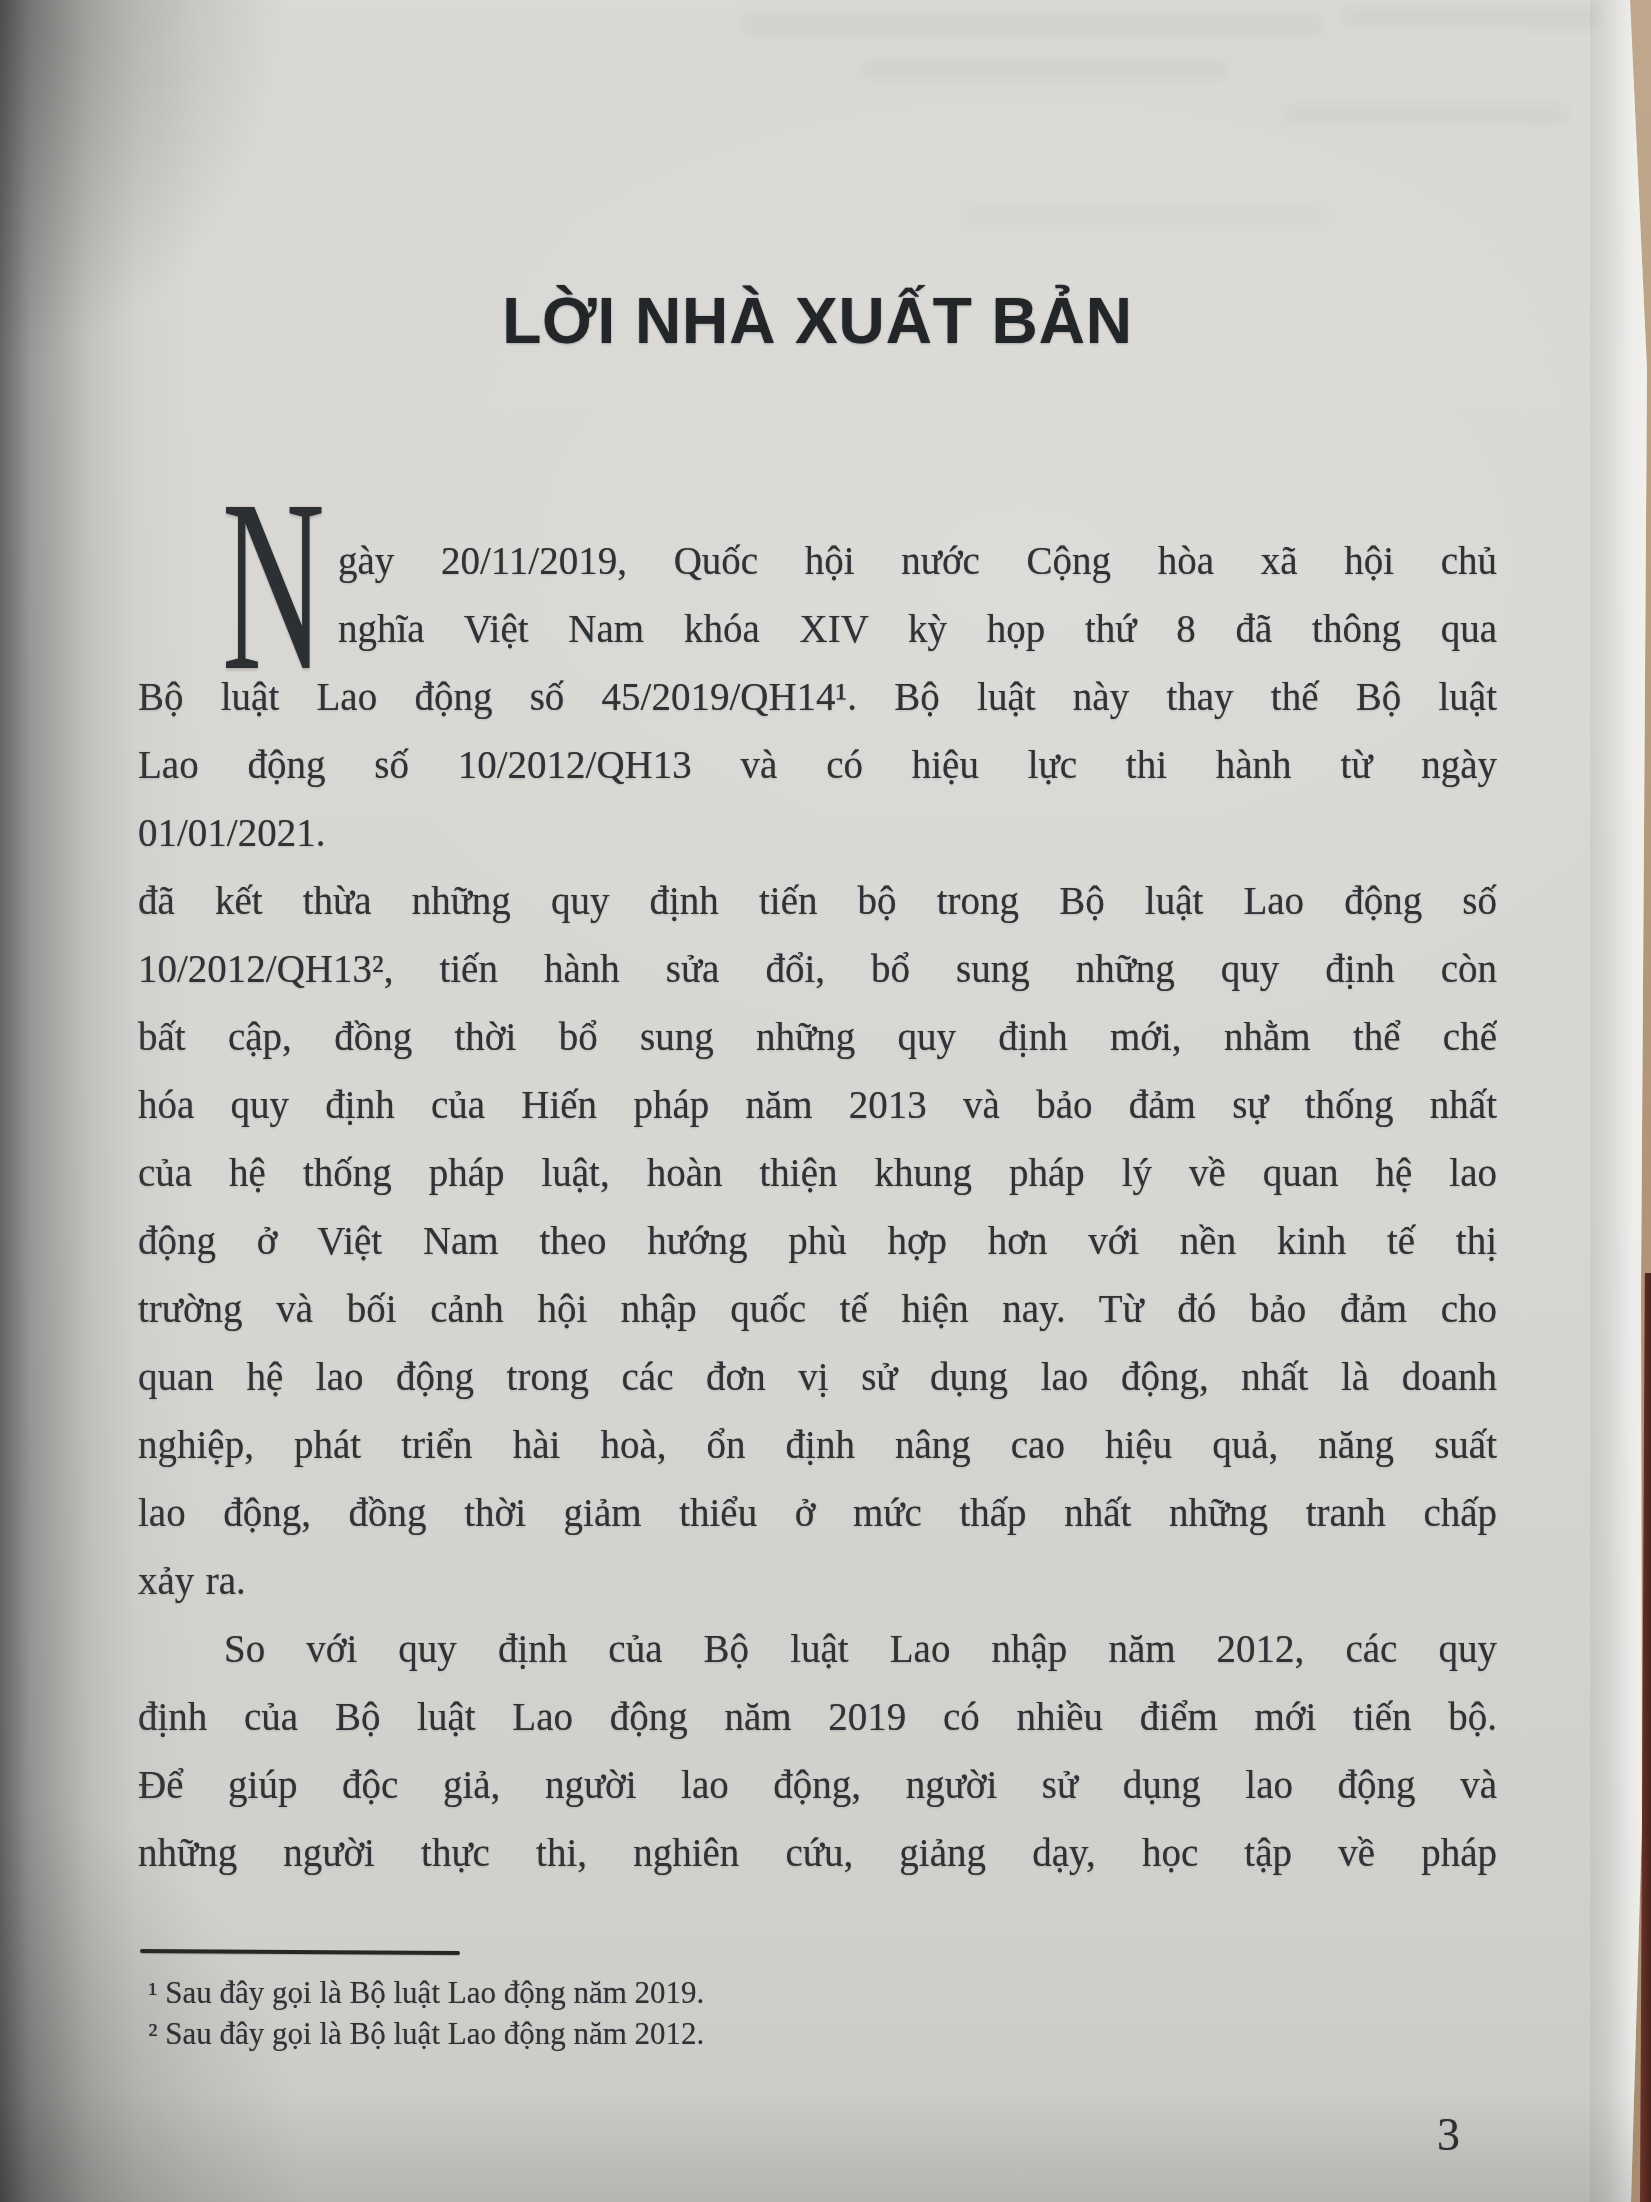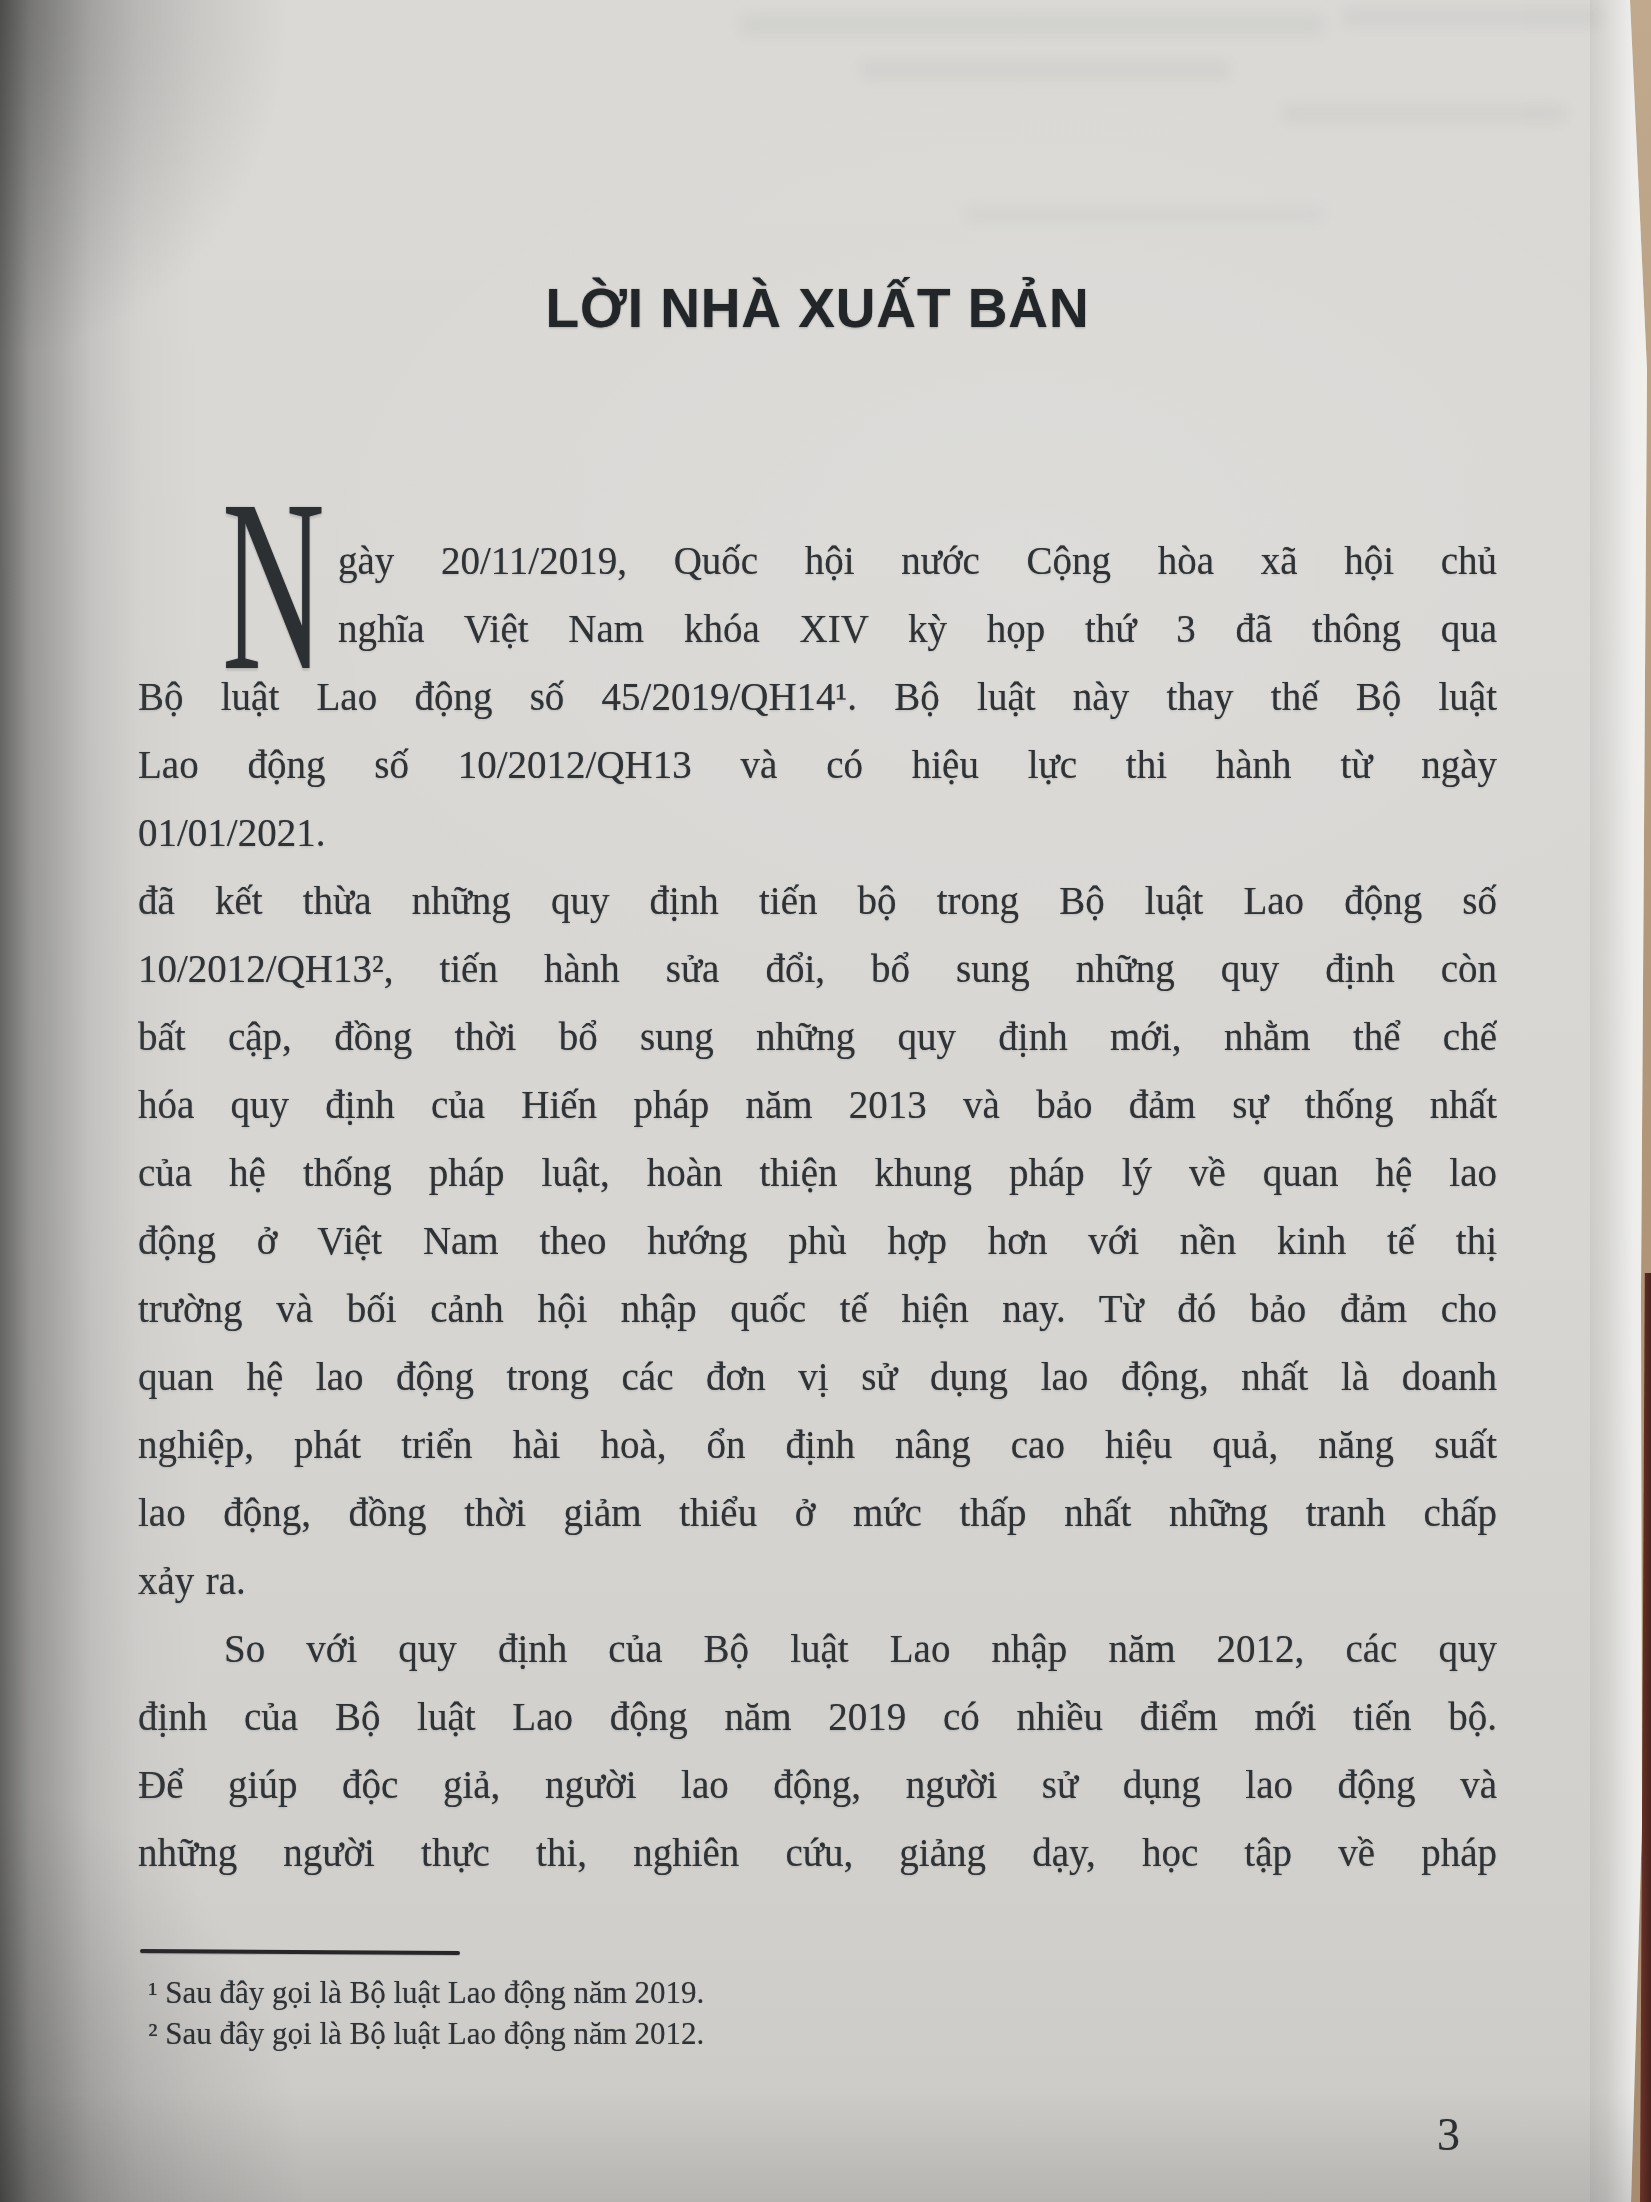--- a/index.html
+++ b/index.html
@@ -42,24 +42,24 @@
   .ghost{position:absolute;background:#4c5257;opacity:0.055;filter:blur(6.9px);border-radius:6.9px;}
   .g1{left:740px;top:13.8px;width:585px;height:22.4px;}
   .g2{left:1342px;top:6.9px;width:258px;height:20.6px;}
   .g3{left:860px;top:60px;width:370px;height:19px;}
   .g4{left:1282px;top:105px;width:284px;height:17px;}
   .g5{left:964px;top:206px;width:361px;height:17px;opacity:0.04;}
 
   .content{position:absolute;left:138px;top:0;width:1359px;height:2203px;}
 
   .title{
-    position:absolute;top:276px;left:0;width:100%;
+    position:absolute;top:284px;left:0;width:100%;
     text-align:center;
     font-family:"Liberation Sans","DejaVu Sans",sans-serif;
-    font-weight:700;font-size:55px;letter-spacing:0.9px;
+    font-weight:700;font-size:64px;letter-spacing:0.9px;
     color:#232629;
     text-shadow:0 0 1.3px rgba(35,38,41,0.55),0 1.7px 1.7px rgba(0,0,0,0.08);
   }
 
   .text-block{position:absolute;top:527px;left:0;width:100%;}
   .line{
     height:68px;line-height:68px;font-size:39px;
     color:#2f3336;overflow:hidden;
     text-shadow:0 0 0.9px rgba(47,51,54,0.55),0 1.7px 1.7px rgba(0,0,0,0.06);
     word-spacing:1.7px;
@@ -113,21 +113,21 @@
     <div class="content">
 
       <div class="title">LỜI NHÀ XUẤT BẢN</div>
 
       <div class="drop-cap">N</div>
 
       <div class="text-block">
 
         <div>
           <div class="line jline dc-offset">gày 20/11/2019, Quốc hội nước Cộng hòa xã hội chủ</div>
-          <div class="line jline dc-offset">nghĩa Việt Nam khóa XIV kỳ họp thứ 3 đã thông qua</div>
+          <div class="line jline dc-offset">nghĩa Việt Nam khóa XIV kỳ họp thứ 8 đã thông qua</div>
           <div class="line jline">Bộ luật Lao động số 45/2019/QH14¹. Bộ luật này thay thế Bộ luật</div>
           <div class="line jline">Lao động số 10/2012/QH13 và có hiệu lực thi hành từ ngày</div>
           <div class="line lline">01/01/2021.</div>
         </div>
 
         <div>
           <div class="line jline">đã kết thừa những quy định tiến bộ trong Bộ luật Lao động số</div>
           <div class="line jline">10/2012/QH13², tiến hành sửa đổi, bổ sung những quy định còn</div>
           <div class="line jline">bất cập, đồng thời bổ sung những quy định mới, nhằm thể chế</div>
           <div class="line jline">hóa quy định của Hiến pháp năm 2013 và bảo đảm sự thống nhất</div>

